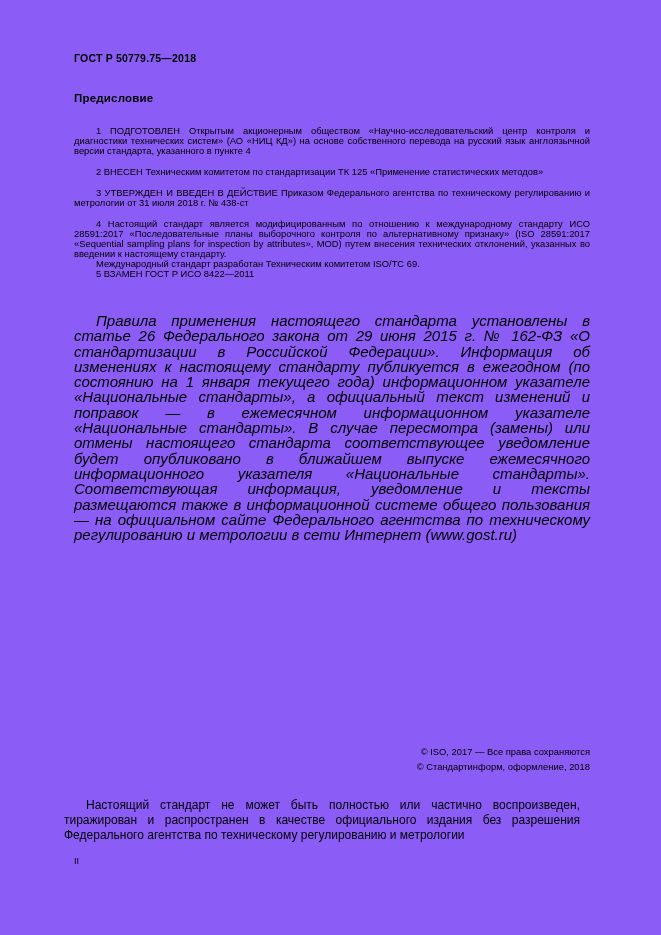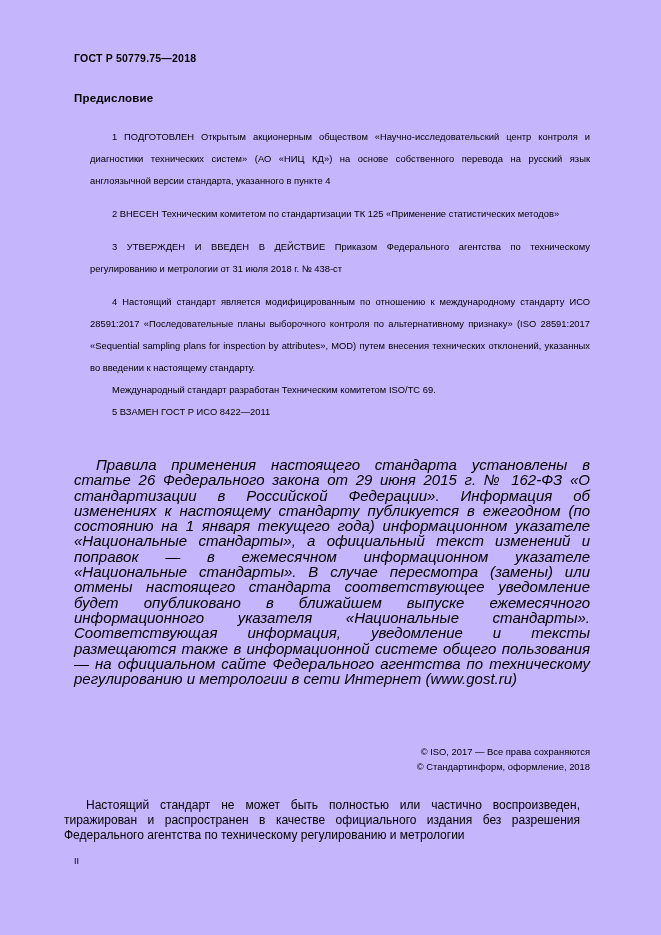--- a/index.html
+++ b/index.html
@@ -14,21 +14,21 @@
     color: #000000;
     position: relative;
     overflow: hidden;
   }
   .page {
     position: absolute;
     left: 0;
     top: 0;
     width: 661px;
     height: 935px;
-    background: #c4b5fd;
+    background: #8b5cf6;
   }
   .content {
     position: absolute;
     left: 74px;
     top: 52px;
     width: 516px;
   }
   .doc-header {
     font-size: 10.5px;
     font-weight: bold;
@@ -37,23 +37,23 @@
   }
   .doc-title {
     font-size: 11.5px;
     font-weight: bold;
     text-align: left;
     margin: 0 0 22px 0;
     letter-spacing: 0.2px;
   }
   .para {
     font-size: 9.4px;
-    line-height: 22px;
+    line-height: 10px;
     text-align: justify;
-    margin: 0 0 11px 16px;
+    margin: 0 0 11px 0;
     text-indent: 0;
   }
   .para.indent {
     text-indent: 22px;
   }
   .para.tight {
     margin-bottom: 0;
   }
   .note-block {
     margin-top: 34px;

